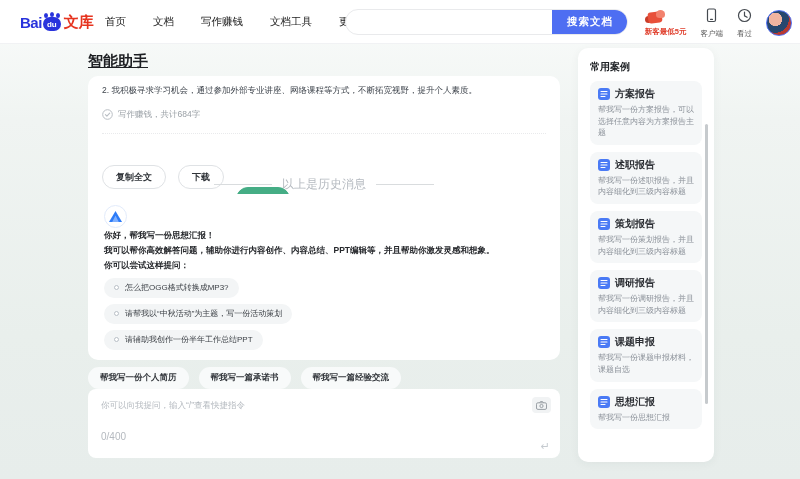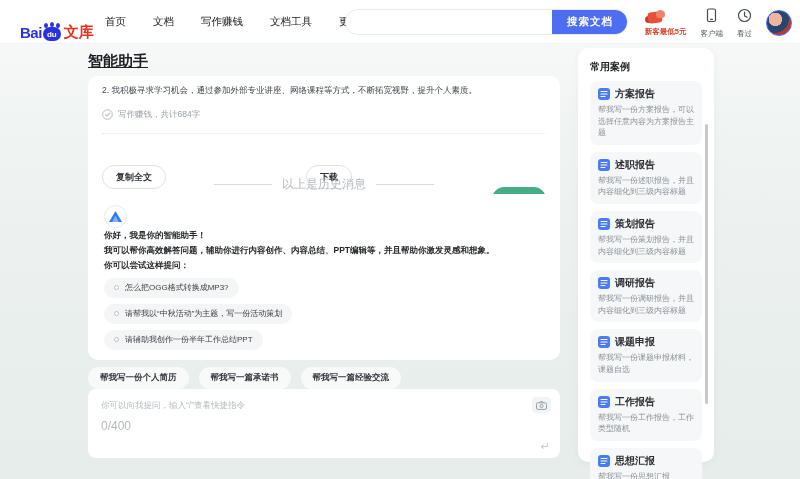--- a/index.html
+++ b/index.html
@@ -15,21 +15,21 @@
 
   
   .header {
     position:absolute; top:0; left:0; width:800px; height:44px;
     background:#ffffff; border-bottom:1px solid #f1f2f4;
     display:flex; align-items:center;
   }
   .logo { position:absolute; left:20px; top:11px; display:flex; align-items:center; cursor:pointer; }
   .logo .bai { font-size:15px; font-weight:bold; color:#2933dc; letter-spacing:-0.5px; }
   .logo .paw {
-    width:18px; height:18px; margin:12px 1px; position:relative;text-align:center;
+    width:18px; height:18px; margin:2px 1px; position:relative;text-align:center;
   }
   .logo .paw .pad {
     position:absolute; left:0; top:4px; width:18px; height:14px; border-radius:7px;
     background:#2933dc; color:#fff; font-size:8px; font-weight:bold;
     display:flex; align-items:center; justify-content:center;
   }
   .logo .paw .toe { position:absolute; width:4px; height:5px; border-radius:50%; background:#2933dc; top:0; }
   .logo .paw .t1 { left:1px; } .logo .paw .t2 { left:7px; top:-1px;} .logo .paw .t3 { left:13px; }
   .logo .wenku { font-size:15px; font-weight:bold; color:#e6341f; margin-left:2px; }
 
@@ -66,21 +66,21 @@
   
   .page-title { position:absolute; left:88px; top:52px; font-size:15px; font-weight:bold; color:#1d1f23;text-decoration:underline; }
 
   .card { position:absolute; left:88px; width:472px; background:#fff; border-radius:10px; }
 
   .card-history { top:76px; padding:9px 14px 10px 14px; }
   .content-line { font-size:8.5px; color:#3f454d; white-space:nowrap; overflow:hidden; }
   .status-row { margin-top:9px; display:flex; align-items:center; gap:5px; }
   .status-row .txt { font-size:8.5px; color:#9aa0a6; }
   .dot-divider { margin-top:9px; border-top:1px dotted #e9eaec; }
-  .btn-row { margin-top:9px; display:flex; align-items:center; gap:12px;justify-content:space-between; }
+  .btn-row { margin-top:9px; display:flex; align-items:center; gap:12px; }
   .pill-btn {
     height:24px; padding:0 13px; border-radius:13px; border:1px solid #dfe2e5; background:#fff;
     font-size:9px; font-weight:bold; color:#2f3338; cursor:pointer; font-family:inherit;
     display:flex; align-items:center;
   }
   .pill-btn.green { background:#45ad85; border-color:#45ad85; color:#fff; padding:0 17px;margin-top:44px; }
 
   .history-divider { position:absolute; left:88px; top:176px; width:472px; display:flex; align-items:center; justify-content:center; gap:10px; }
   .history-divider .line { width:58px; height:1px; background:#d9dcde; }
   .history-divider .txt { font-size:12px; color:#b5bac0; }
@@ -105,21 +105,21 @@
     height:22px; padding:0 12px; border-radius:11px; background:#f8fafa; cursor:pointer;
     display:flex; align-items:center; font-size:8.5px; font-weight:bold; color:#33373c;
   }
 
   .input-card { position:absolute; left:88px; top:389px; width:472px; height:69px; background:#fff; border-radius:8px; cursor:text; }
   .placeholder { position:absolute; left:13px; top:11px; font-size:8.5px; color:#b4b9bf; }
   .camera-btn {
     position:absolute; right:9px; top:8px; width:19px; height:16px; border-radius:4px;
     background:#f1f3f4; display:flex; align-items:center; justify-content:center; cursor:pointer;
   }
-  .char-count { position:absolute; left:13px; bottom:25px; font-size:12px; color:#b4b9bf; }
+  .char-count { position:absolute; left:13px; bottom:16px; font-size:10px; color:#b4b9bf; }
   .enter-hint { position:absolute; right:10px; bottom:5px; font-size:11px; color:#c6cbd0; }
 
   
   .cases-panel {
     position:absolute; left:578px; top:48px; width:136px; height:414px;
     background:#fff; border-radius:10px; box-shadow:0 2px 10px rgba(40,60,55,0.05);
     padding:12px 12px 8px 12px;
   }
   .panel-title { font-size:10px; font-weight:bold; color:#202327; }
   .case-card { margin-top:7px; width:112px; background:#f5f7f8; border-radius:8px; padding:6px 8px 6px 8px; cursor:pointer; }
@@ -220,21 +220,21 @@
     <span class="line"></span>
   </div>
 
   <div class="card card-welcome">
     <div class="bot-avatar">
       <svg width="13" height="11" viewBox="0 0 13 11">
         <path d="M6.5 0 L13 11 L0 11 Z" fill="#2d7bf7"></path>
         <path d="M6.5 4.5 L9.8 11 L3.2 11 Z" fill="#7fb0ff"></path>
       </svg>
     </div>
-    <div class="welcome-line">你好，我是你的智能助手！</div>
+    <div class="welcome-line">你好，帮我写一份思想汇报！</div>
     <div class="welcome-line">我可以帮你高效解答问题，辅助你进行内容创作、内容总结、PPT编辑等，并且帮助你激发灵感和想象。</div>
     <div class="welcome-line">你可以尝试这样提问：</div>
     <div class="suggestions">
       <div class="suggestion">
         <span class="bullet"></span>
         <span class="txt">怎么把OGG格式转换成MP3?</span>
       </div>
       <div class="suggestion">
         <span class="bullet"></span>
         <span class="txt">请帮我以“中秋活动”为主题，写一份活动策划</span>
@@ -321,31 +321,20 @@
         <span class="doc-icon">
           <svg width="8" height="8" viewBox="0 0 8 8">
               <path d="M1 1.5h6M1 4h6M1 6.5h4" stroke="#fff" stroke-width="1.1" stroke-linecap="round"></path>
             </svg>
         </span>
         <span class="case-title">课题申报</span>
       </div>
       <div class="case-desc">帮我写一份课题申报材料，课题自选</div>
     </div>
 
-    <div class="case-card">
-      <div class="case-title-row">
-        <span class="doc-icon">
-          <svg width="8" height="8" viewBox="0 0 8 8">
-              <path d="M1 1.5h6M1 4h6M1 6.5h4" stroke="#fff" stroke-width="1.1" stroke-linecap="round"></path>
-            </svg>
-        </span>
-        <span class="case-title">工作报告</span>
-      </div>
-      <div class="case-desc">帮我写一份工作报告，工作类型随机</div>
-    </div>
 
     <div class="case-card">
       <div class="case-title-row">
         <span class="doc-icon">
           <svg width="8" height="8" viewBox="0 0 8 8">
               <path d="M1 1.5h6M1 4h6M1 6.5h4" stroke="#fff" stroke-width="1.1" stroke-linecap="round"></path>
             </svg>
         </span>
         <span class="case-title">思想汇报</span>
       </div>

